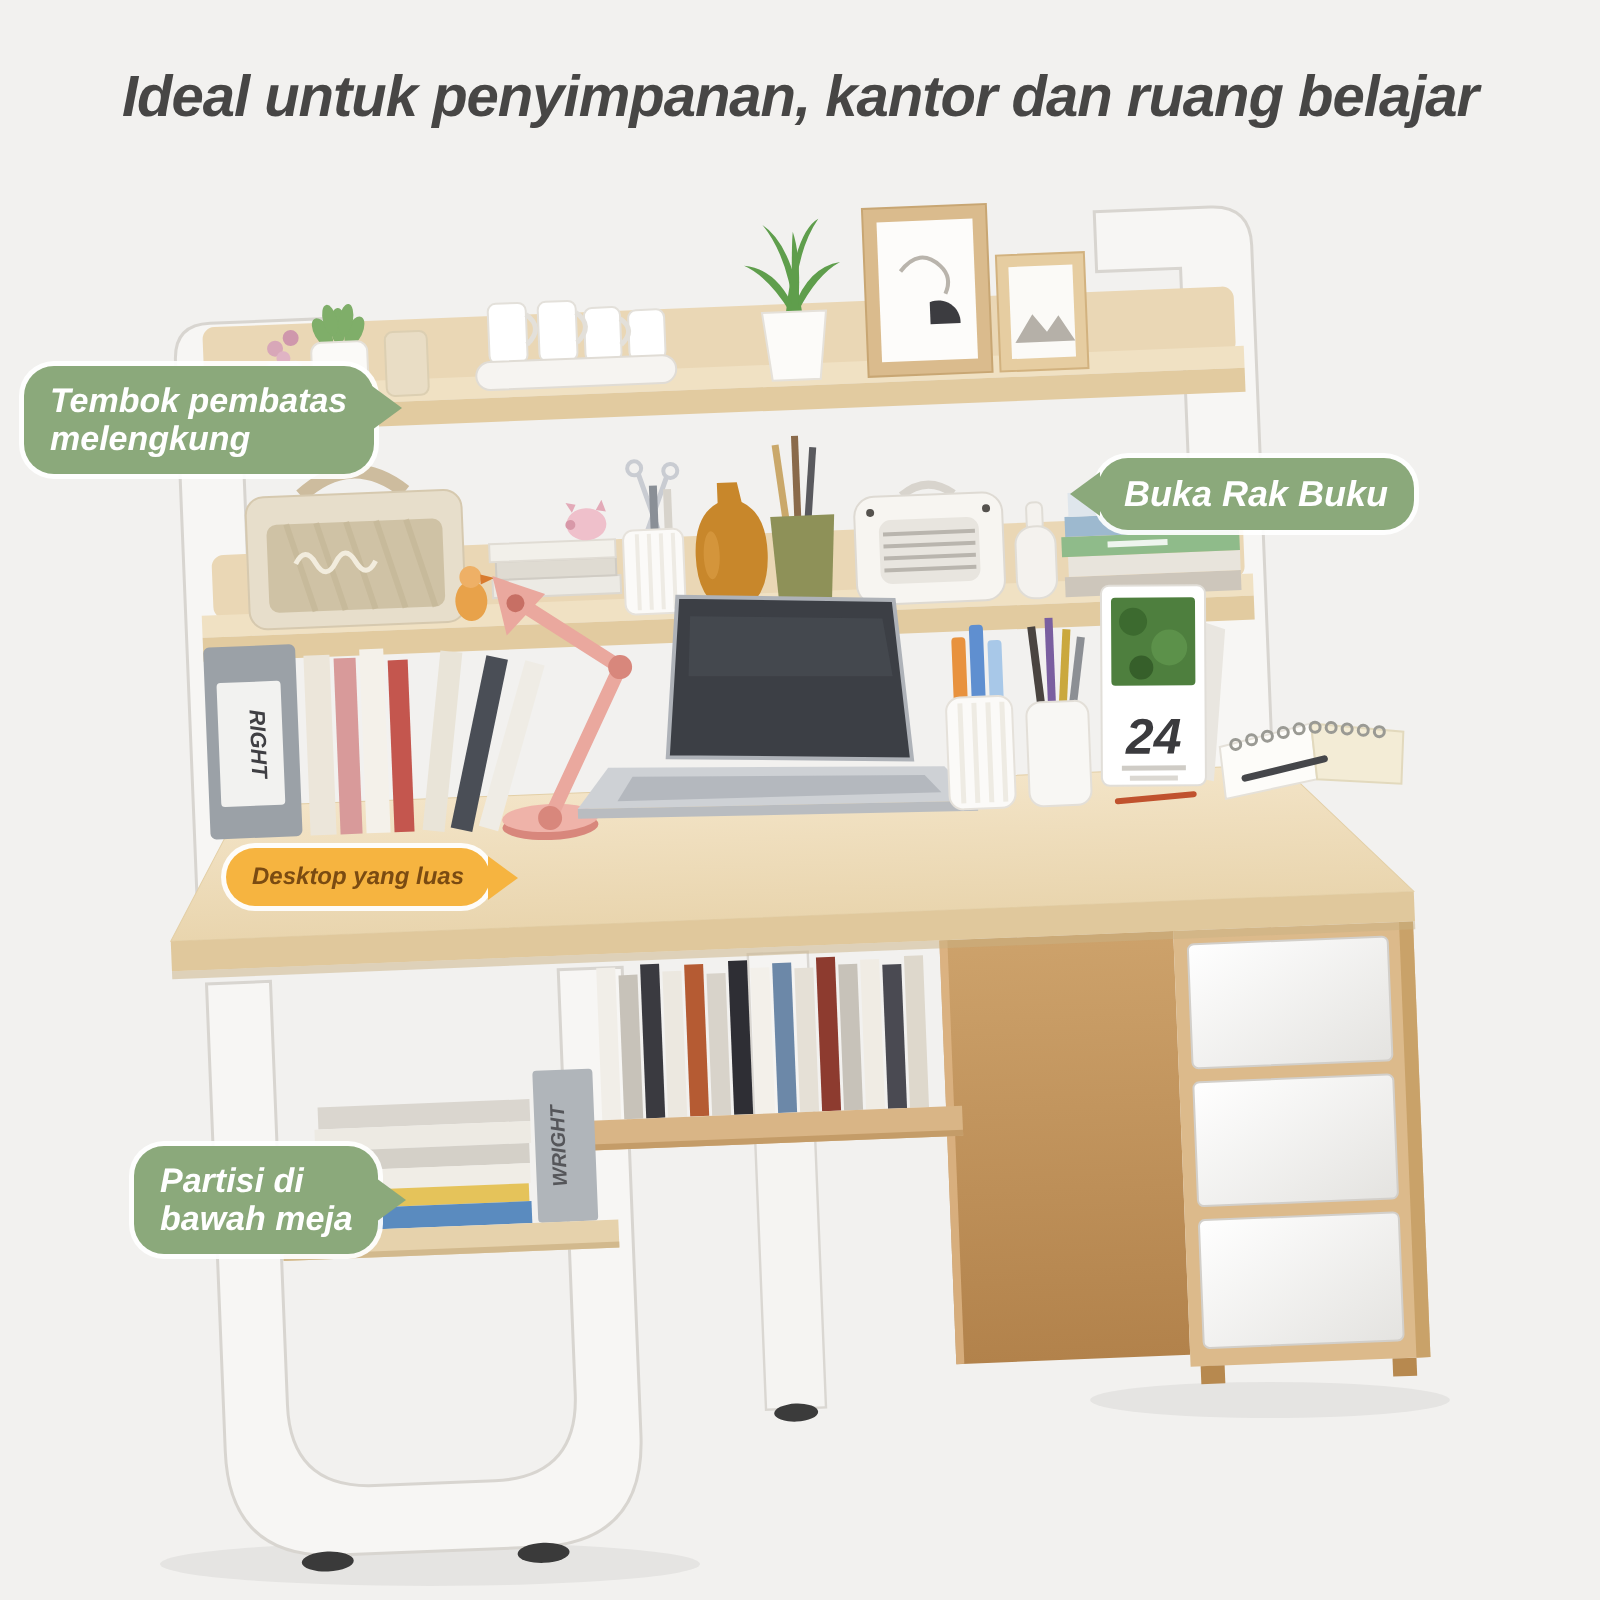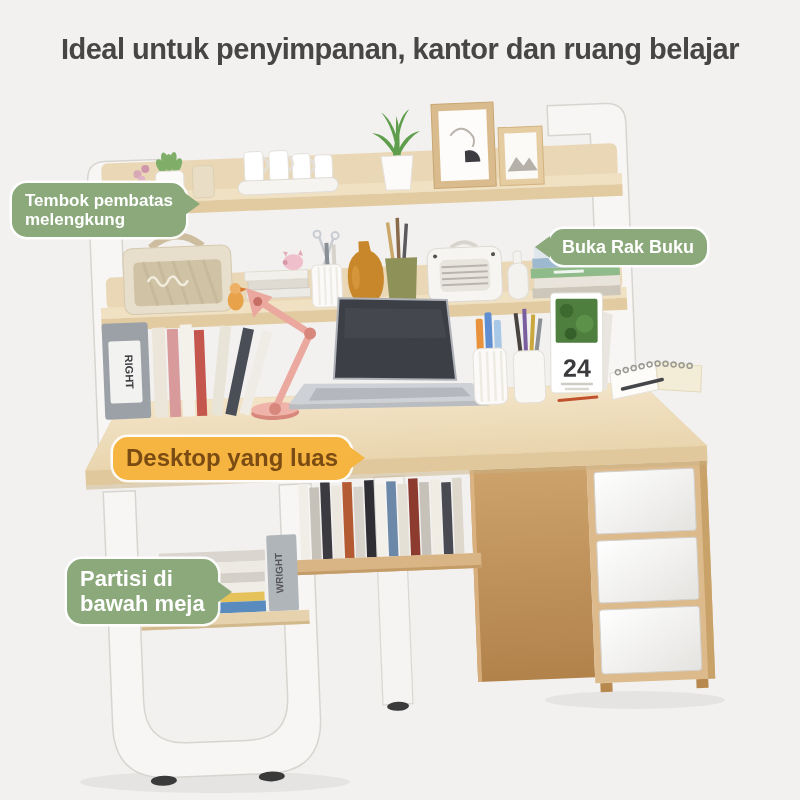--- a/index.html
+++ b/index.html
@@ -1,21 +1,21 @@
 <!DOCTYPE html>
 <html style="--background: #f2f1ef; --title-text: #474645; --green-label: #8BA97B; --orange-label: #F6B440; --orange-label-text: #7A4B12; --wood-light: #EFE0C2; --wood-edge: #E2CBA0; --wood-mid: #DCBA8B; --wood-dark: #C2945D; --frame-white: #F7F6F4; --frame-stroke: #D8D5D0;"><head>
 <meta charset="utf-8">
 <style>
   html,body{margin:0;padding:0;}
   body{
     width:800px;height:800px;overflow:hidden;
     background:var(--background,#f2f1ef);
     font-family:"Liberation Sans","DejaVu Sans",sans-serif;
   }
-  .canvas{position:relative;width:800px;height:800px;background:var(--background,#f2f1ef);}
+  .canvas{position:relative;width:800px;height:800px;background:var(--background,#f2f1ef);font-style:italic;}
   .title{
     position:absolute;top:34px;left:0;width:800px;margin:0;
     text-align:center;font-size:29px;font-weight:bold;letter-spacing:-0.5px;
     color:var(--title-text,#474645);line-height:1.1;
   }
   .scene{position:absolute;left:0;top:0;}
   .scene text{font-family:"Liberation Sans","DejaVu Sans",sans-serif;}
   .callout{
     position:absolute;border-radius:15px;padding:8px 13px;
     font-weight:bold;line-height:1.12;white-space:pre-line;
@@ -331,21 +331,21 @@
       </g>
 
     </g>
   </svg>
 
   <div class="callout green arrow-right" style="left:12px;top:183px;font-size:17px;--tail-top:38%;">Tembok pembatas
 melengkung</div>
 
   <div class="callout green arrow-left" style="left:549px;top:229px;font-size:18px;">Buka Rak Buku</div>
 
-  <div class="callout orange arrow-right" style="left:113px;top:437px;font-size:24px;">Desktop yang luas</div>
-
-  <div class="callout green arrow-right" style="left:67px;top:559px;font-size:22px;--tail-top:50%;">Partisi di
+  <div class="callout orange arrow-right" style="left:113px;top:424px;font-size:12px;">Desktop yang luas</div>
+
+  <div class="callout green arrow-right" style="left:67px;top:573px;font-size:17px;--tail-top:50%;">Partisi di
 bawah meja</div>
 
 
 
 
 </div>
 
 </body></html>

